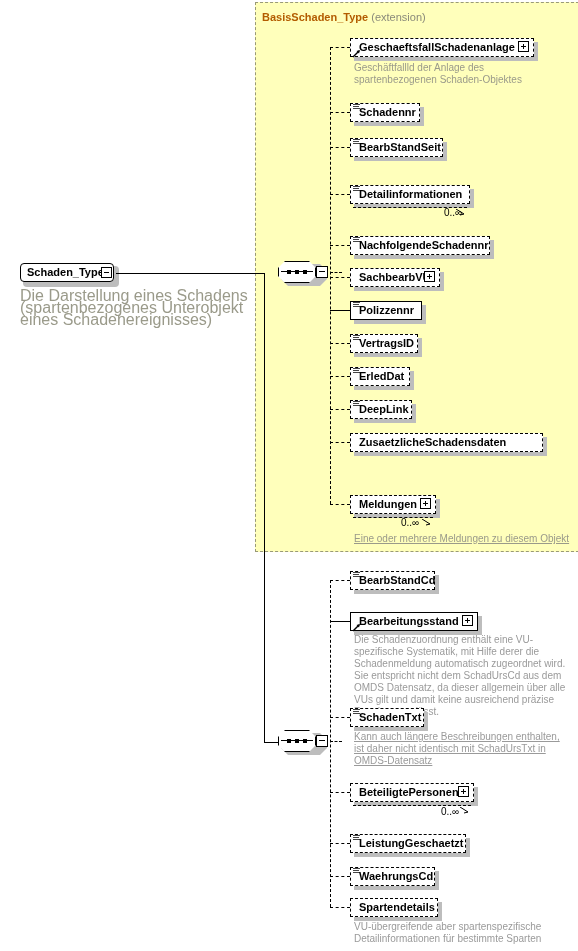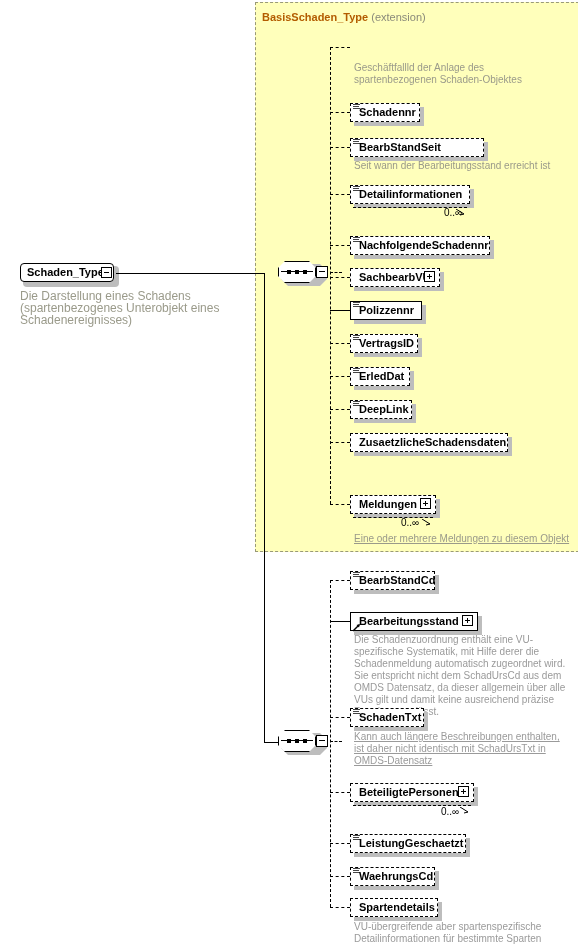--- a/index.html
+++ b/index.html
@@ -94,21 +94,21 @@
     position: absolute;
     left: 2px; top: 4px;
     width: 5px; height: 1px;
     background: #000;
   }
   .rootdesc {
     position: absolute;
     left: 8px;
     top: 290px;
     width: 235px;
-    font-size: 12px;
+    font-size: 16px;
     color: #9a9a8a;
     line-height: 12px;
   }
 
   
   .seq {
     position: absolute;
     width: 52px;
     height: 25px;
   }
@@ -336,46 +336,57 @@
     <div class="minus"></div>
   </div>
 
   <div class="hline" style="left:318px; top:272px; width:12px;"></div>
   <div class="vline" style="left:318px; top:47px; height:457px;"></div>
 
   <div class="hline" style="left:318px; top:741px; width:12px;"></div>
   <div class="vline" style="left:318px; top:580px; height:327px;"></div>
 
   <div class="hline" style="left:318px; top:47px; width:20px;"></div>
+  <div class="el" style="left:338px; top:38px; width:184px;">
+    <div class="shadow"></div>
+    <div class="body"></div>
+    <div class="ctype">
+      <svg width="9" height="9" viewBox="0 0 9 9">
+          <path d="M1 8 L7 2" stroke="#000" stroke-width="1.4" fill="none"></path>
+          <path d="M8 1 L4.5 2 L7 4.5 Z" fill="#000"></path>
+        </svg>
+    </div>
+    <div class="label">GeschaeftsfallSchadenanlage</div>
+    <div class="plus" style="right:5px;"></div>
+  </div>
   <div class="anno" style="left:342px; top:62px; width:212px;">Geschäftfallld der Anlage des spartenbezogenen Schaden-Objektes</div>
 
   <div class="hline" style="left:318px; top:112px; width:20px;"></div>
   <div class="el" style="left:338px; top:103px; width:70px;">
     <div class="shadow"></div>
     <div class="body"></div>
     <div class="stype">
         <i></i>
         <i></i>
         <i></i>
       </div>
     <div class="label">Schadennr</div>
   </div>
 
   <div class="hline" style="left:318px; top:147px; width:20px;"></div>
-  <div class="el" style="left:338px; top:138px; width:93px;padding-left:41px;">
+  <div class="el" style="left:338px; top:138px; width:93px;">
     <div class="shadow"></div>
     <div class="body"></div>
     <div class="stype">
         <i></i>
         <i></i>
         <i></i>
       </div>
     <div class="label">BearbStandSeit</div>
   </div>
-  <div class="anno" style="left:342px; top:160px; width:220px;">Seit wann der Bearbeitungsstand erreicht ist</div>
 
   <div class="hline" style="left:318px; top:194px; width:20px;"></div>
   <div class="el rep" style="left:338px; top:185px; width:120px;">
     <div class="shadow"></div>
     <div class="body"></div>
     <div class="repline"></div>
     <div class="repnotch">
       <svg width="10" height="7" viewBox="0 0 10 7">
           <path d="M0 0 L8 5 L4 6" stroke="#000" stroke-width="1" fill="none"></path>
         </svg>
@@ -451,21 +462,21 @@
     <div class="body"></div>
     <div class="stype">
         <i></i>
         <i></i>
         <i></i>
       </div>
     <div class="label">DeepLink</div>
   </div>
 
   <div class="hline" style="left:318px; top:442px; width:20px;"></div>
-  <div class="el" style="left:338px; top:433px; width:158px;">
+  <div class="el" style="left:338px; top:433px; width:158px;padding-left:35px;">
     <div class="shadow"></div>
     <div class="body"></div>
     <div class="label">ZusaetzlicheSchadensdaten</div>
   </div>
 
   <div class="hline" style="left:318px; top:504px; width:20px;"></div>
   <div class="el rep" style="left:338px; top:495px; width:86px;">
     <div class="shadow"></div>
     <div class="body"></div>
     <div class="repline"></div>

